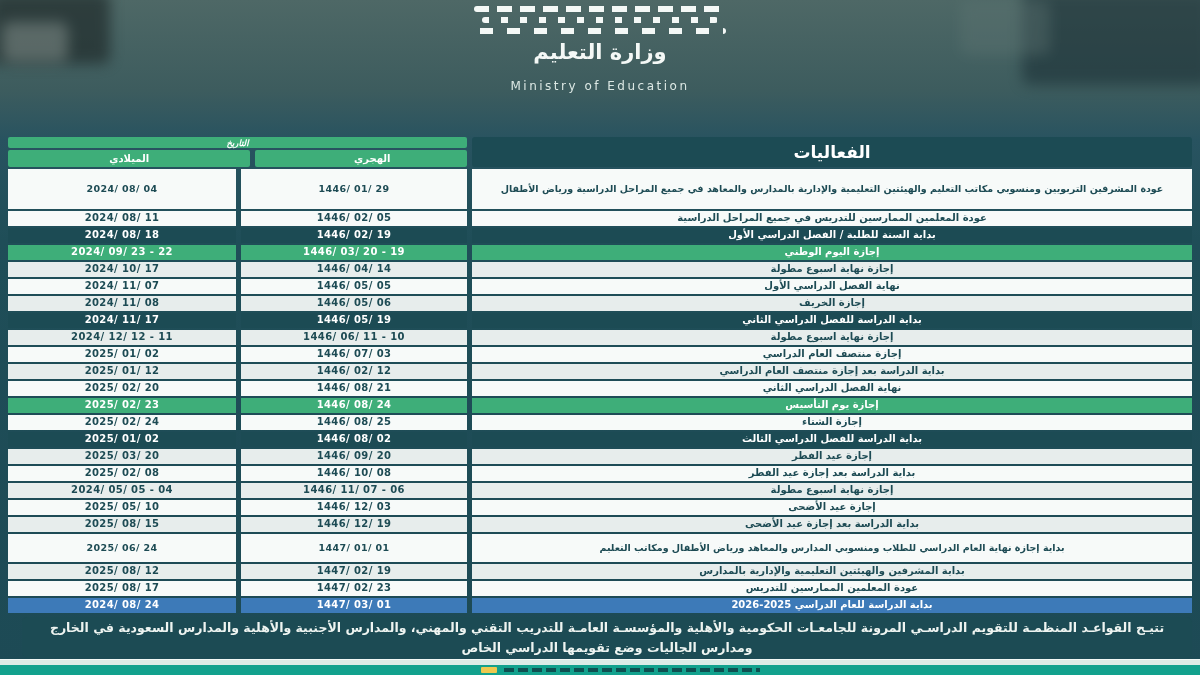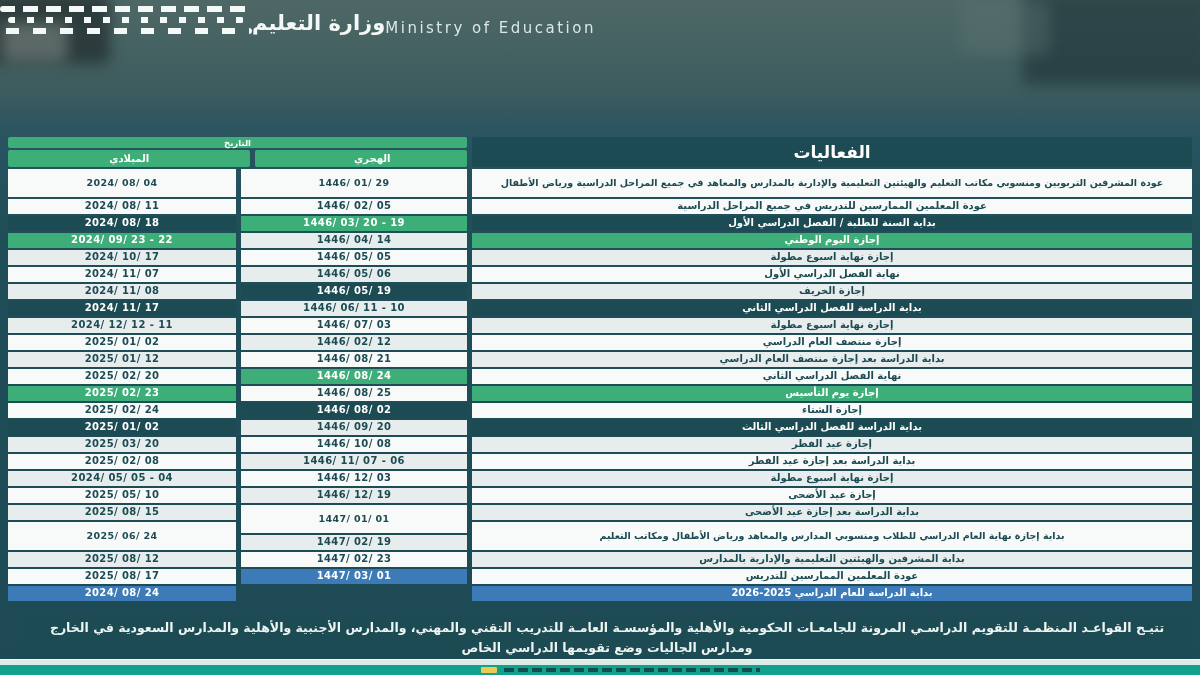--- a/index.html
+++ b/index.html
@@ -16,54 +16,54 @@
     position:relative;
   }
   
   .blob{position:absolute;filter:blur(7px);border-radius:8px;}
   .blob.b1{left:-10px;top:-8px;width:120px;height:72px;background:#232f2f;opacity:.75;}
   .blob.b2{left:2px;top:22px;width:66px;height:40px;background:#93a09b;opacity:.45;}
   .blob.b3{right:-12px;top:-10px;width:190px;height:95px;background:#1b3036;opacity:.6;}
   .blob.b4{right:150px;top:0;width:90px;height:55px;background:#5d7472;opacity:.4;}
 
   
-  .logo{position:absolute;top:6px;left:0;right:0;display:flex;flex-direction:row;align-items:center;z-index:3;}
+  .logo{position:absolute;top:6px;left:0;right:0;display:flex;flex-direction:column;align-items:center;z-index:3;}
   .logo-mark{width:252px;display:flex;flex-direction:column;align-items:center;gap:5px;margin-bottom:7px;}
   .dash-row{height:6px;border-radius:3px;}
   .dash-row.r1{width:252px;background:repeating-linear-gradient(90deg,var(--logo_white) 0 15px,transparent 15px 23px);}
   .dash-row.r2{width:236px;background:repeating-linear-gradient(90deg,var(--logo_white) 0 7px,transparent 7px 19px);}
   .dash-row.r3{width:252px;background:repeating-linear-gradient(90deg,transparent 0 6px,var(--logo_white) 6px 19px,transparent 19px 27px);}
   .logo-ar{color:var(--logo_white);font-size:21px;font-weight:bold;letter-spacing:1px;line-height:1.1;}
-  .logo-en{color:#dce8e4;font-size:15px;letter-spacing:2.5px;margin-top:8px;text-align:center;}
+  .logo-en{color:#dce8e4;font-size:12px;letter-spacing:2.5px;margin-top:15px;text-align:center;}
 
   
   .cal{position:absolute;left:8px;top:137px;width:1184px;}
   .hrow{display:flex;gap:5px;}
   .events-header{
     width:720px;height:30px;background:var(--header_dark);color:#fff;
     font-size:17px;font-weight:bold;display:flex;align-items:center;justify-content:center;
     border-radius:3px;
   }
   .date-group{width:459px;display:flex;flex-direction:column;gap:2px;}
   .date-group-bar{height:11px;background:var(--accent_green);color:#fff;font-size:8.5px;font-weight:bold;
-    display:flex;align-items:center;justify-content:center;border-radius:2px;}
+    display:flex;align-items:center;justify-content:center;border-radius:2px;font-style:italic;}
   .date-sub{display:flex;gap:5px;height:17px;}
   .date-sub .sub{background:var(--accent_green);color:#fff;font-size:10px;font-weight:bold;
     display:flex;align-items:center;justify-content:center;border-radius:2px;}
   .sub.hij{width:226px;padding-left:22px;} .sub.gre{width:261px;}
 
   .body{display:flex;gap:5px;margin-top:2px;}
   .col{display:flex;flex-direction:column;}
   .col-events{width:720px;} .col-hijri{width:226px;} .col-greg{width:228px;}
   .cell{
     height:15px;margin-bottom:2px;display:flex;align-items:center;justify-content:center;
     font-weight:bold;font-size:10px;color:var(--text_dark);flex:none;
     padding:0 8px;text-align:center;line-height:1.25;
   }
-  .cell.tall{height:28px;font-size:9.5px;}
+  .cell.tall{height:40px;font-size:9.5px;}
   .cell.mid{height:28px;font-size:9.5px;}
   .dt{direction:ltr;letter-spacing:.4px;}
   .ev{direction:rtl;}
   .c-white{background:var(--row_white);}
   .c-gray{background:var(--row_gray);}
   .c-dark{background:var(--row_dark);color:#fff;}
   .c-green{background:var(--accent_green);color:#fff;text-align:center;}
   .c-blue{background:var(--row_blue);color:#fff;}
 
   
@@ -131,20 +131,21 @@
         <div class="cell ev c-white ">إجازة عيد الأضحى</div>
         <div class="cell ev c-gray ">بداية الدراسة بعد إجازة عيد الأضحى</div>
         <div class="cell ev c-white mid">بداية إجازة نهاية العام الدراسي للطلاب ومنسوبي المدارس والمعاهد ورياض الأطفال ومكاتب التعليم</div>
         <div class="cell ev c-gray ">بداية المشرفين والهيئتين التعليمية والإدارية بالمدارس</div>
         <div class="cell ev c-white ">عودة المعلمين الممارسين للتدريس</div>
         <div class="cell ev c-blue ">بداية الدراسة للعام الدراسي 2025-2026</div>
       </div>
     <div class="col col-hijri" id="col-hijri">
         <div class="cell dt c-white tall">1446/ 01/ 29</div>
         <div class="cell dt c-white ">1446/ 02/ 05</div>
+        <div class="cell dt c-dark ">1446/ 02/ 19</div>
         <div class="cell dt c-green ">1446/ 03/ 20 - 19</div>
         <div class="cell dt c-gray ">1446/ 04/ 14</div>
         <div class="cell dt c-white ">1446/ 05/ 05</div>
         <div class="cell dt c-gray ">1446/ 05/ 06</div>
         <div class="cell dt c-dark ">1446/ 05/ 19</div>
         <div class="cell dt c-gray ">1446/ 06/ 11 - 10</div>
         <div class="cell dt c-white ">1446/ 07/ 03</div>
         <div class="cell dt c-gray ">1446/ 02/ 12</div>
         <div class="cell dt c-white ">1446/ 08/ 21</div>
         <div class="cell dt c-green ">1446/ 08/ 24</div>

